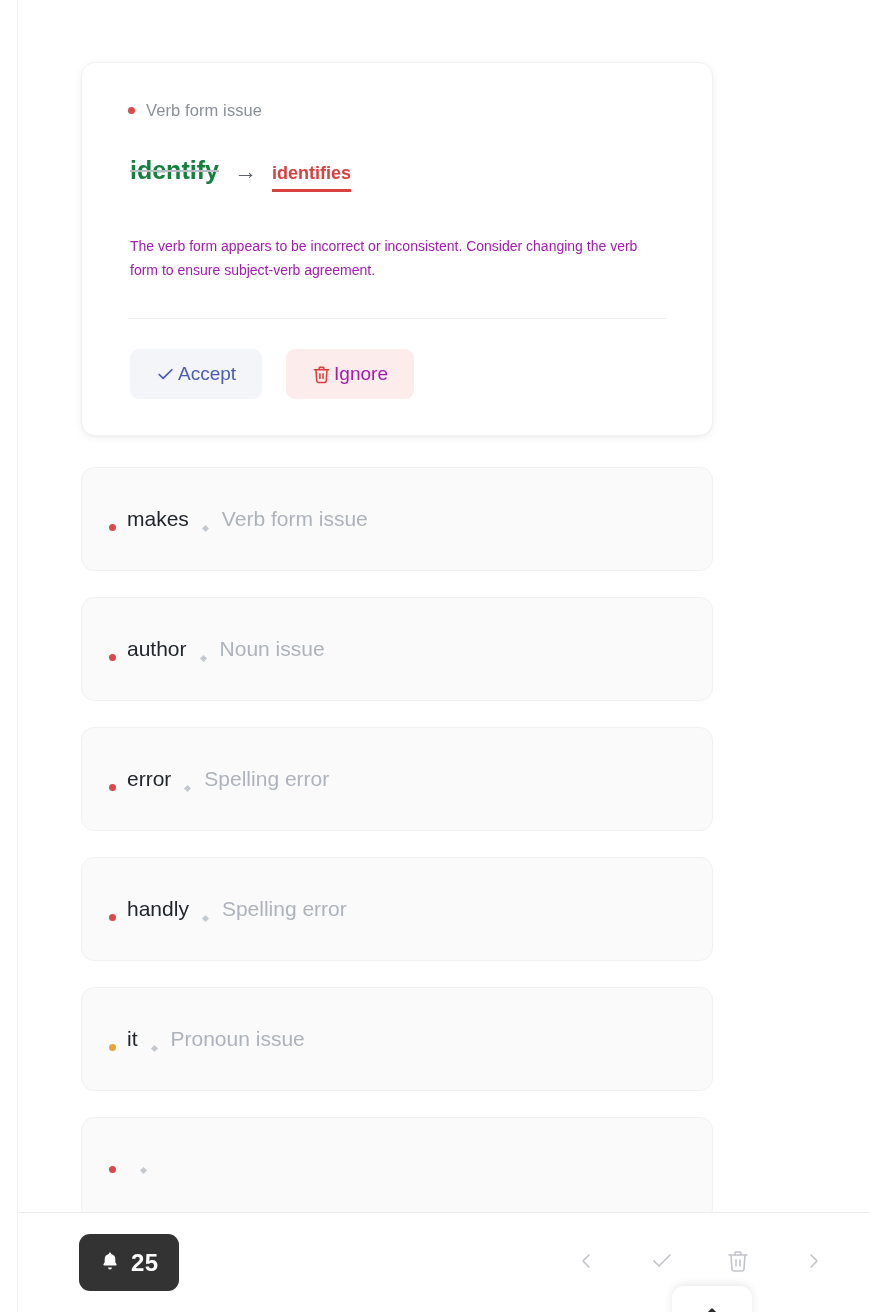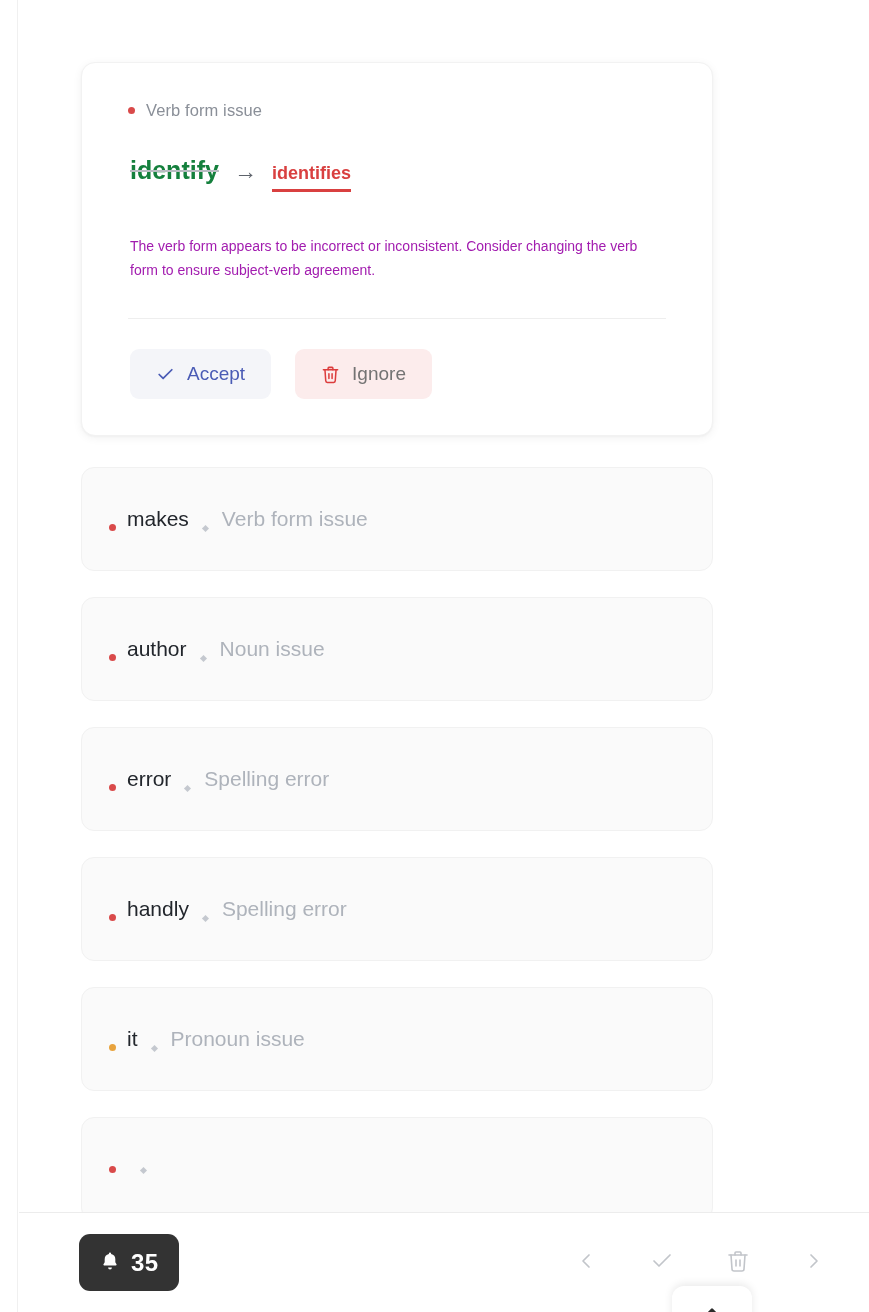--- a/index.html
+++ b/index.html
@@ -121,36 +121,36 @@
 
   .actions {
     display: flex;
     gap: 24px;
     padding-left: 2px;
   }
 
   .btn {
     display: inline-flex;
     align-items: center;
-    gap: 12px;
+    gap: 3px;
     height: 50px;
     padding: 0 26px;
     border: none;
     border-radius: 9px;
     font-family: "Liberation Sans", sans-serif;
     font-size: 19px;
     cursor: pointer;
   }
   .btn-accept {
     background: #f4f5f9;
     color: #4a5bb5;
   }
   .btn-ignore {
     background: #fcecec;
-    color: #737373;
+    color: #a21caf;
   }
   .btn svg { display: block; }
 
   
   .card-collapsed {
     background: #fafafa;
     border: 1px solid #f1f1f1;
     border-radius: 13px;
     height: 104px;
     display: flex;
@@ -356,21 +356,21 @@
 
 <div class="bottom-bar">
 
   <div class="notif-badge">
     <span>
       <svg width="22" height="22" viewBox="0 0 24 24" fill="#ffffff">
         <path d="M12 2.6a1.2 1.2 0 0 1 1.2 1.2v.5a5.8 5.8 0 0 1 4.6 5.7v3.4l1.3 2.2a.8.8 0 0 1-.7 1.2H5.6a.8.8 0 0 1-.7-1.2l1.3-2.2V10a5.8 5.8 0 0 1 4.6-5.7v-.5A1.2 1.2 0 0 1 12 2.6z"></path>
         <path d="M9.9 19.1h4.2a2.1 2.1 0 0 1-4.2 0z"></path>
       </svg>
     </span>
-    <span class="notif-count">35</span>
+    <span class="notif-count">25</span>
   </div>
 
   <div class="nav-icons">
     <button class="nav-btn">
       <span>
         <svg width="24" height="24" viewBox="0 0 24 24" fill="none" stroke="currentColor" stroke-width="1.7" stroke-linecap="round" stroke-linejoin="round">
           <polyline points="15 18 9 12 15 6"></polyline>
         </svg>
       </span>
     </button>

